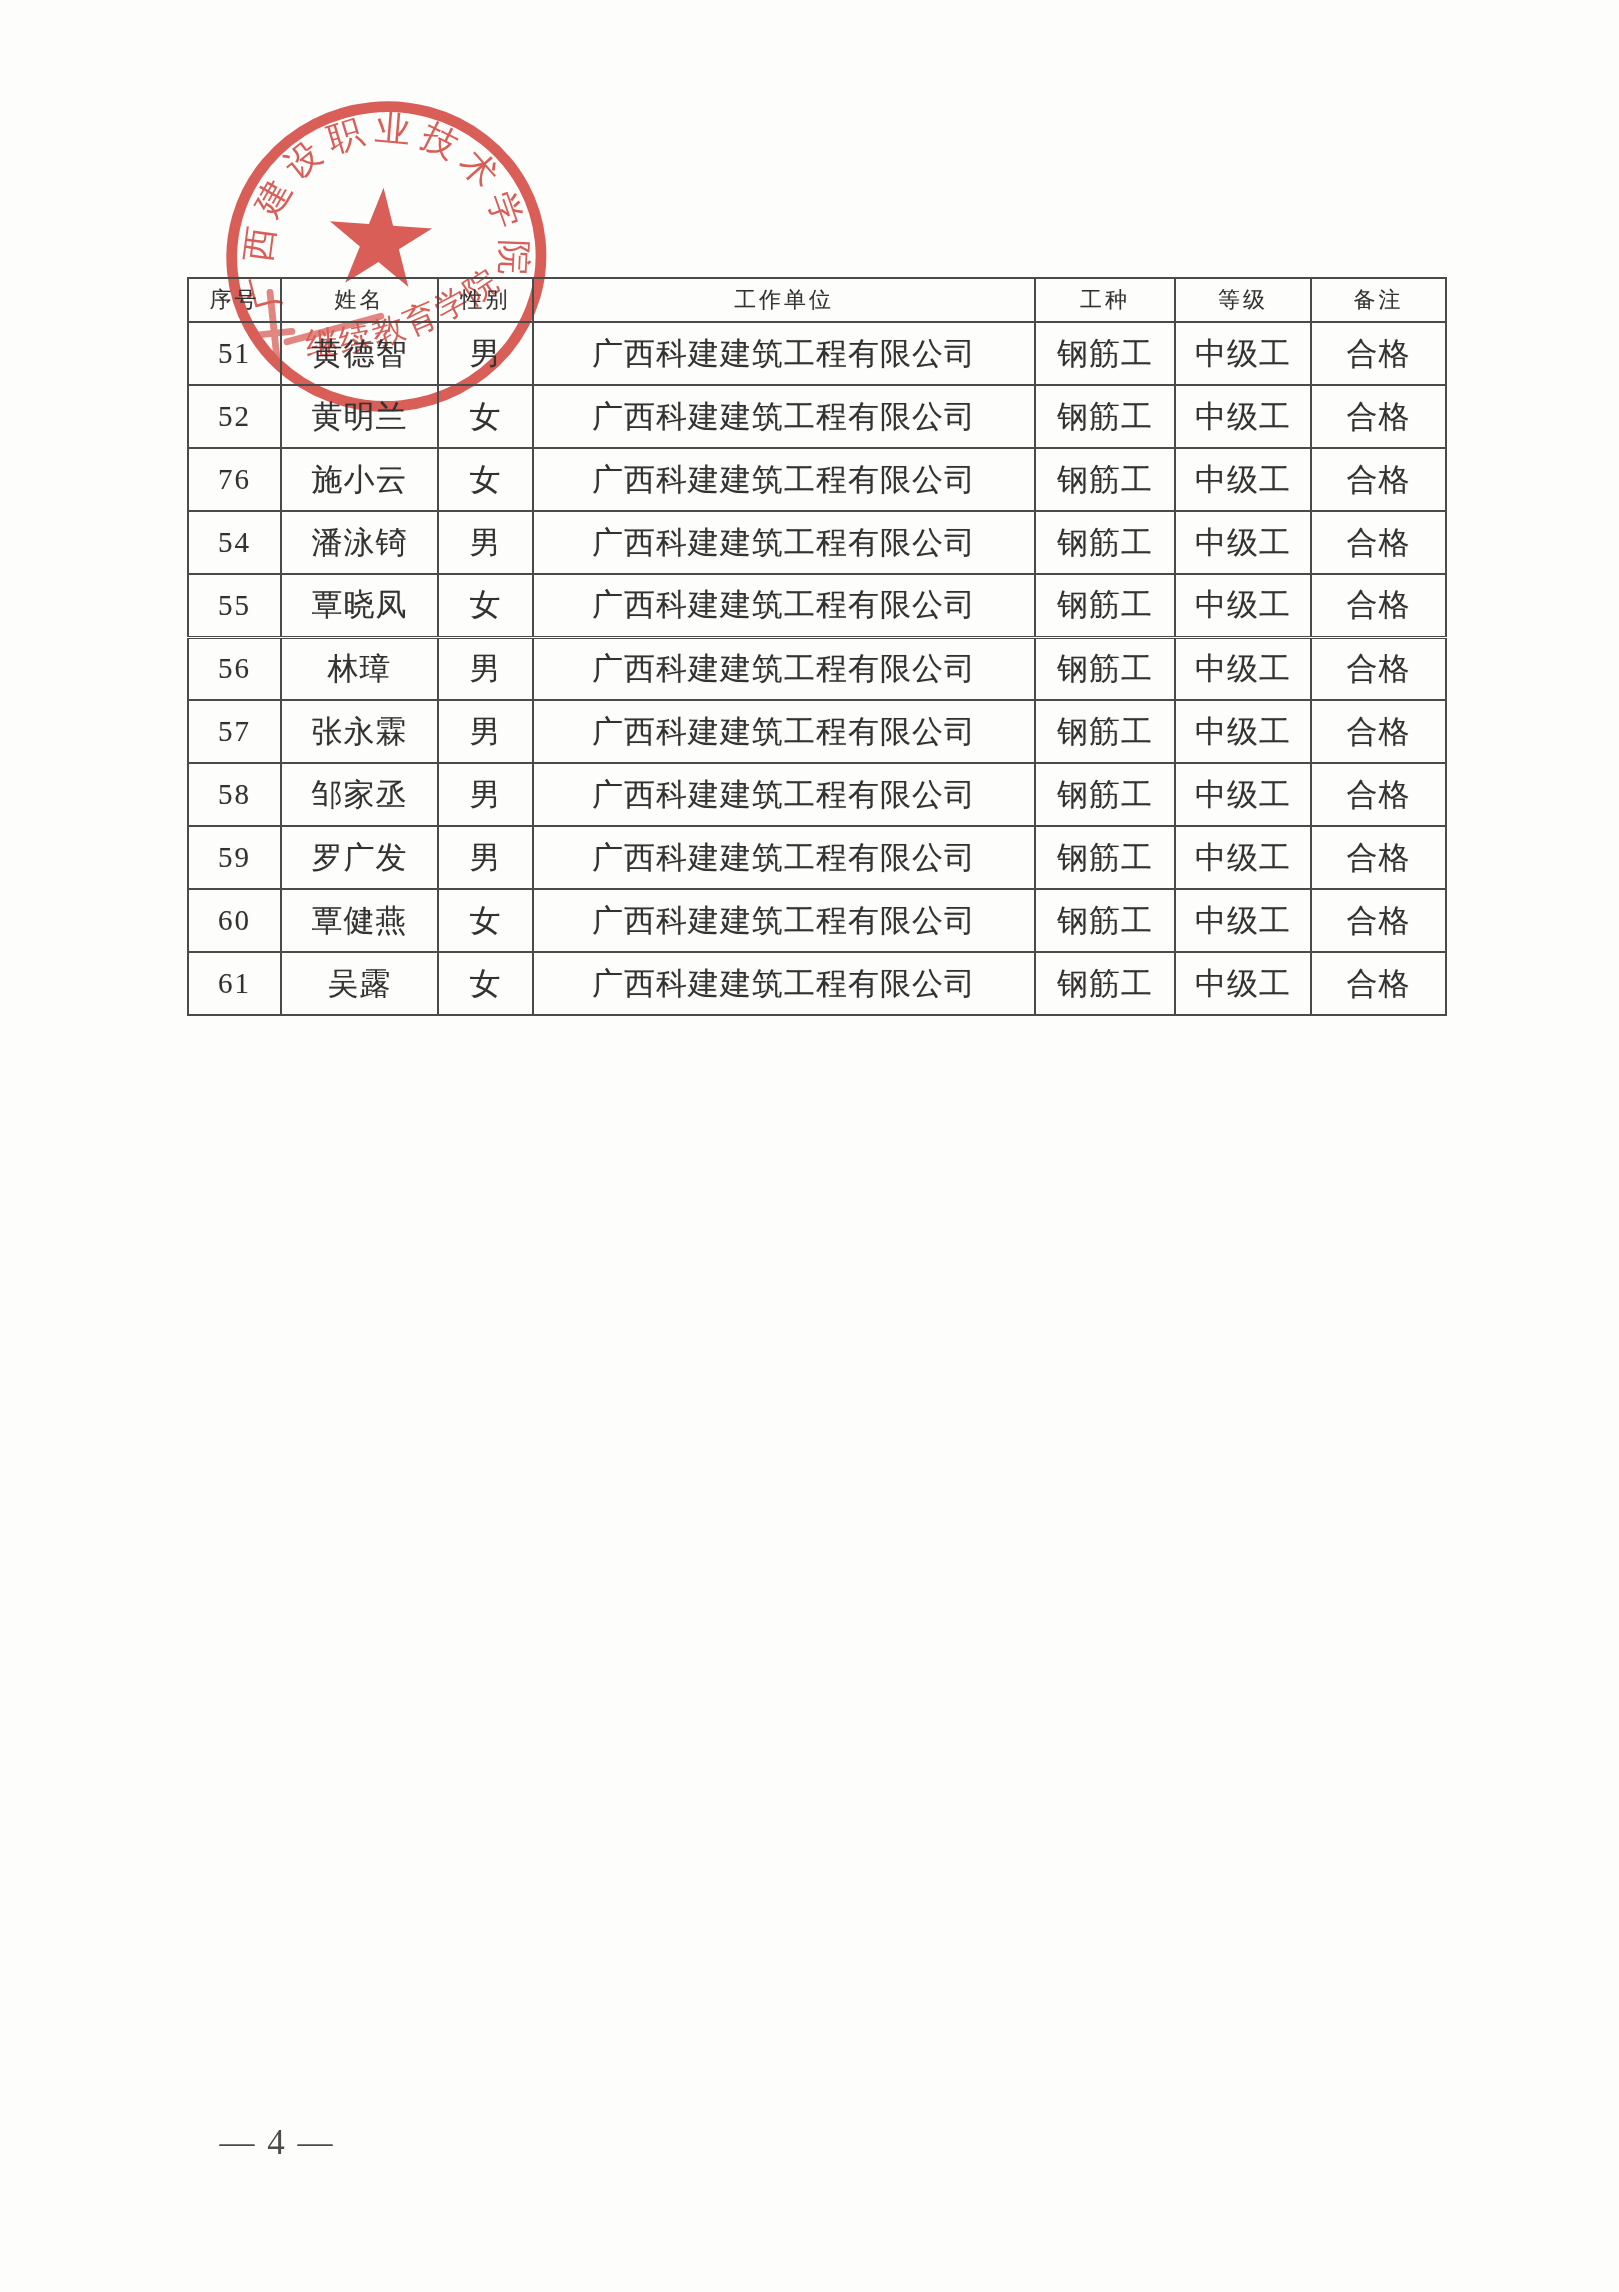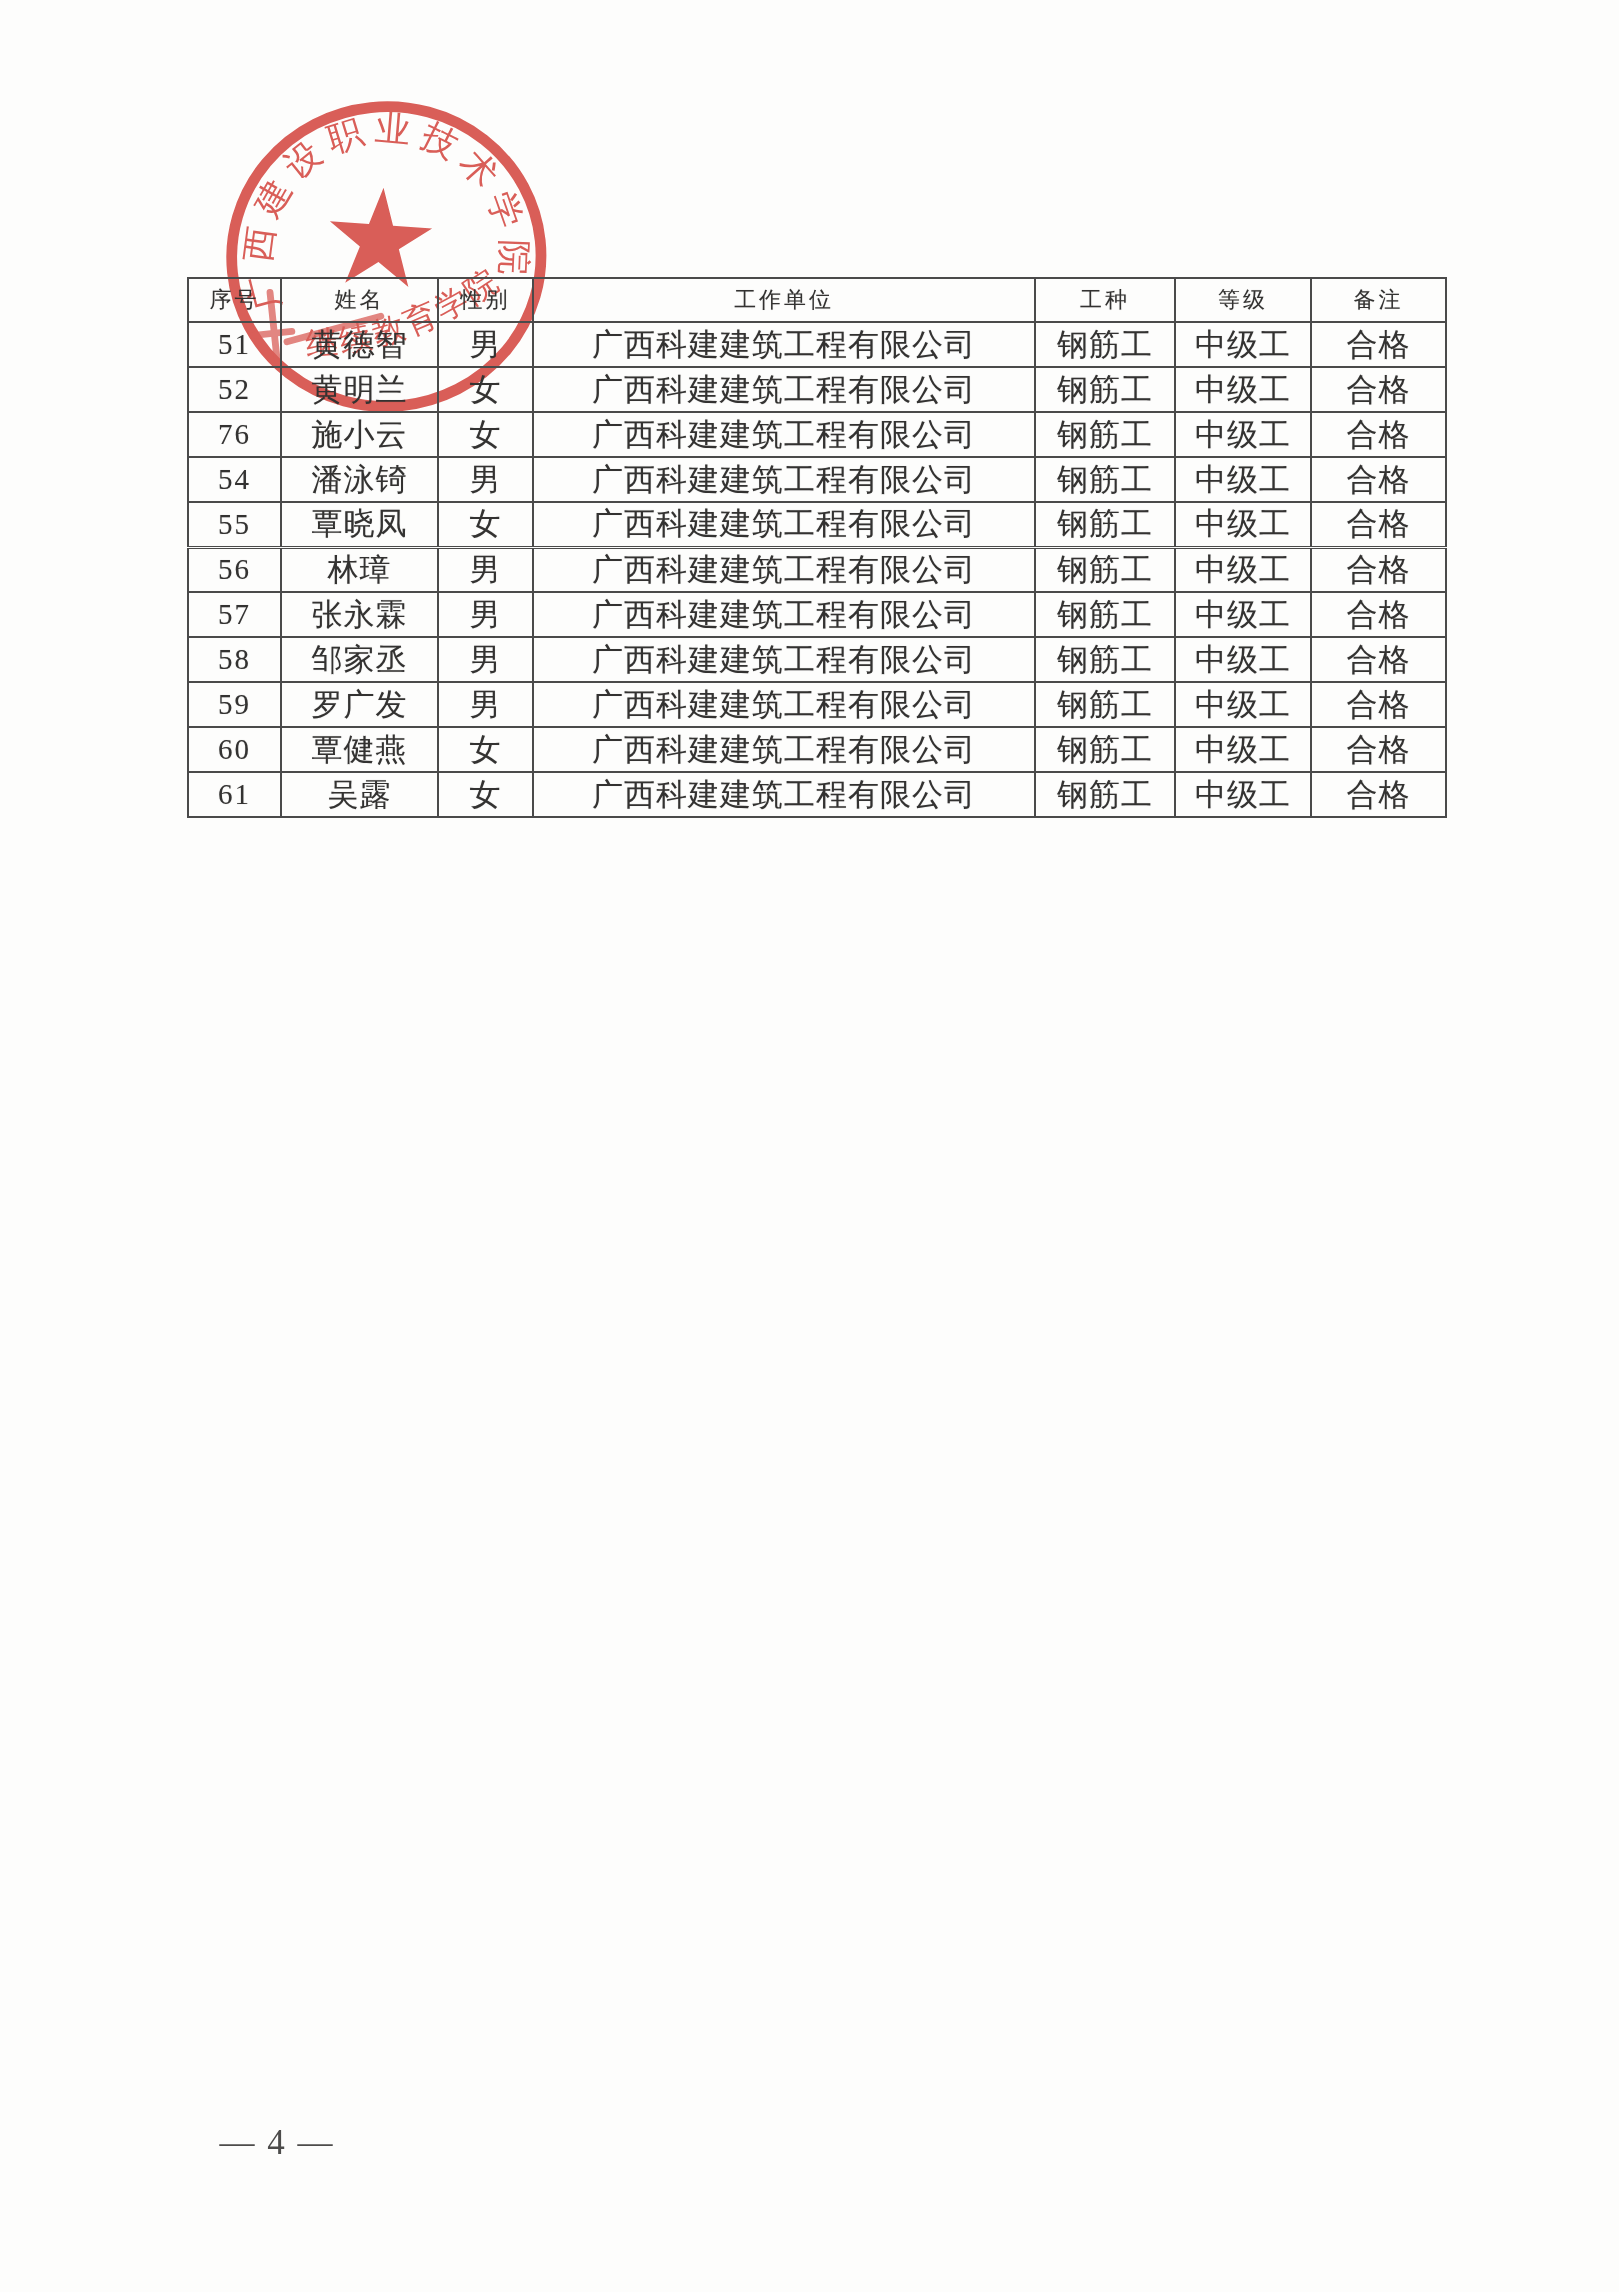--- a/index.html
+++ b/index.html
@@ -31,21 +31,21 @@
     border: 2px solid #4a4a4a;
     text-align: center;
     vertical-align: middle;
     padding: 0;
     font-weight: normal;
     color: #333231;
     letter-spacing: 1px;
     text-shadow: 0 0 1px rgba(40,40,40,0.25);
   }
   table.cert-table thead tr { height: 44px; font-size: 22px; }
-  table.cert-table tbody tr { height: 45px; font-size: 31px; }
+  table.cert-table tbody tr { height: 63px; font-size: 31px; }
   table.cert-table thead th { letter-spacing: 2.9px; }
   table.cert-table td.col-no { font-size: 29px; letter-spacing: 2px; }
   
   table.cert-table tbody tr:nth-child(6) td,
   table.cert-table tbody tr:nth-child(12) td { border-top: 3.9px double #4a4a4a; }
 
   
   .seal {
     position: absolute;
     left: 220px;

